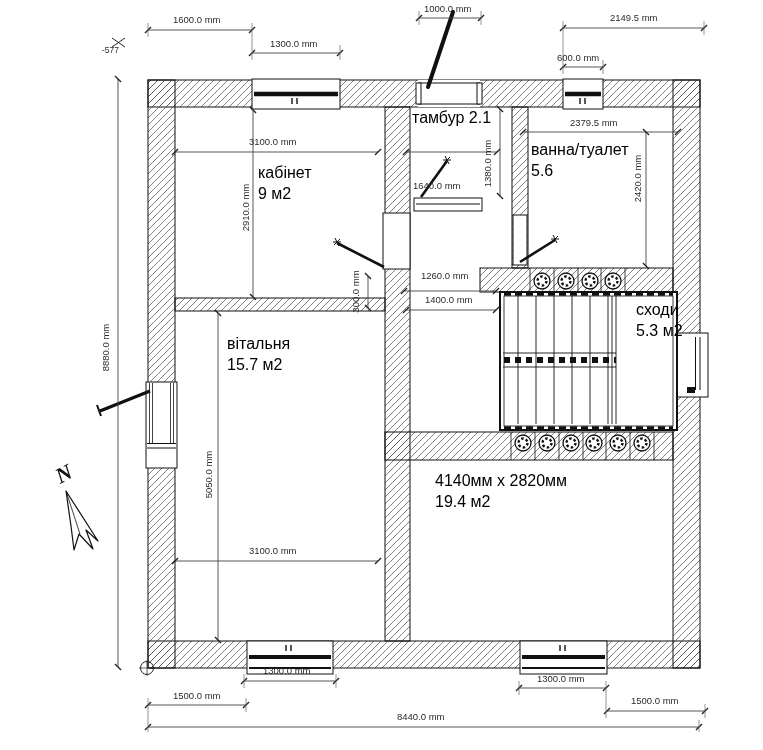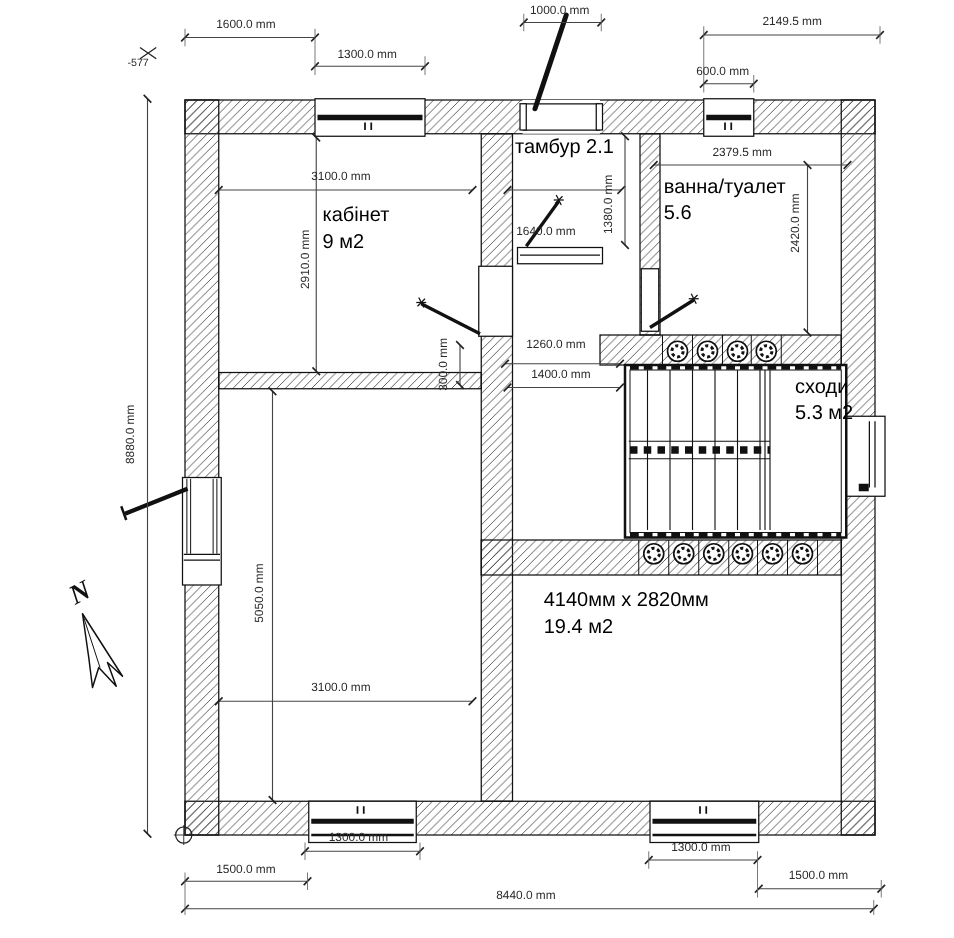--- a/index.html
+++ b/index.html
@@ -276,20 +276,24 @@
     <div>кабінет</div>
     <div>9 м2</div>
   </div>
   <div class="room" style="left:412px;top:107px;">
     <div>тамбур 2.1</div>
   </div>
   <div class="room" style="left:531px;top:139px;">
     <div>ванна/туалет</div>
     <div>5.6</div>
   </div>
+  <div class="room" style="left:227px;top:333px;">
+    <div>вітальня</div>
+    <div>15.7 м2</div>
+  </div>
   <div class="room" style="left:636px;top:299px;">
     <div>сходи</div>
     <div>5.3 м2</div>
   </div>
   <div class="room" style="left:435px;top:470px;">
     <div>4140мм x 2820мм</div>
     <div>19.4 м2</div>
   </div>
 
   <span class="dim" style="left:173px;top:14px;">1600.0 mm</span>

